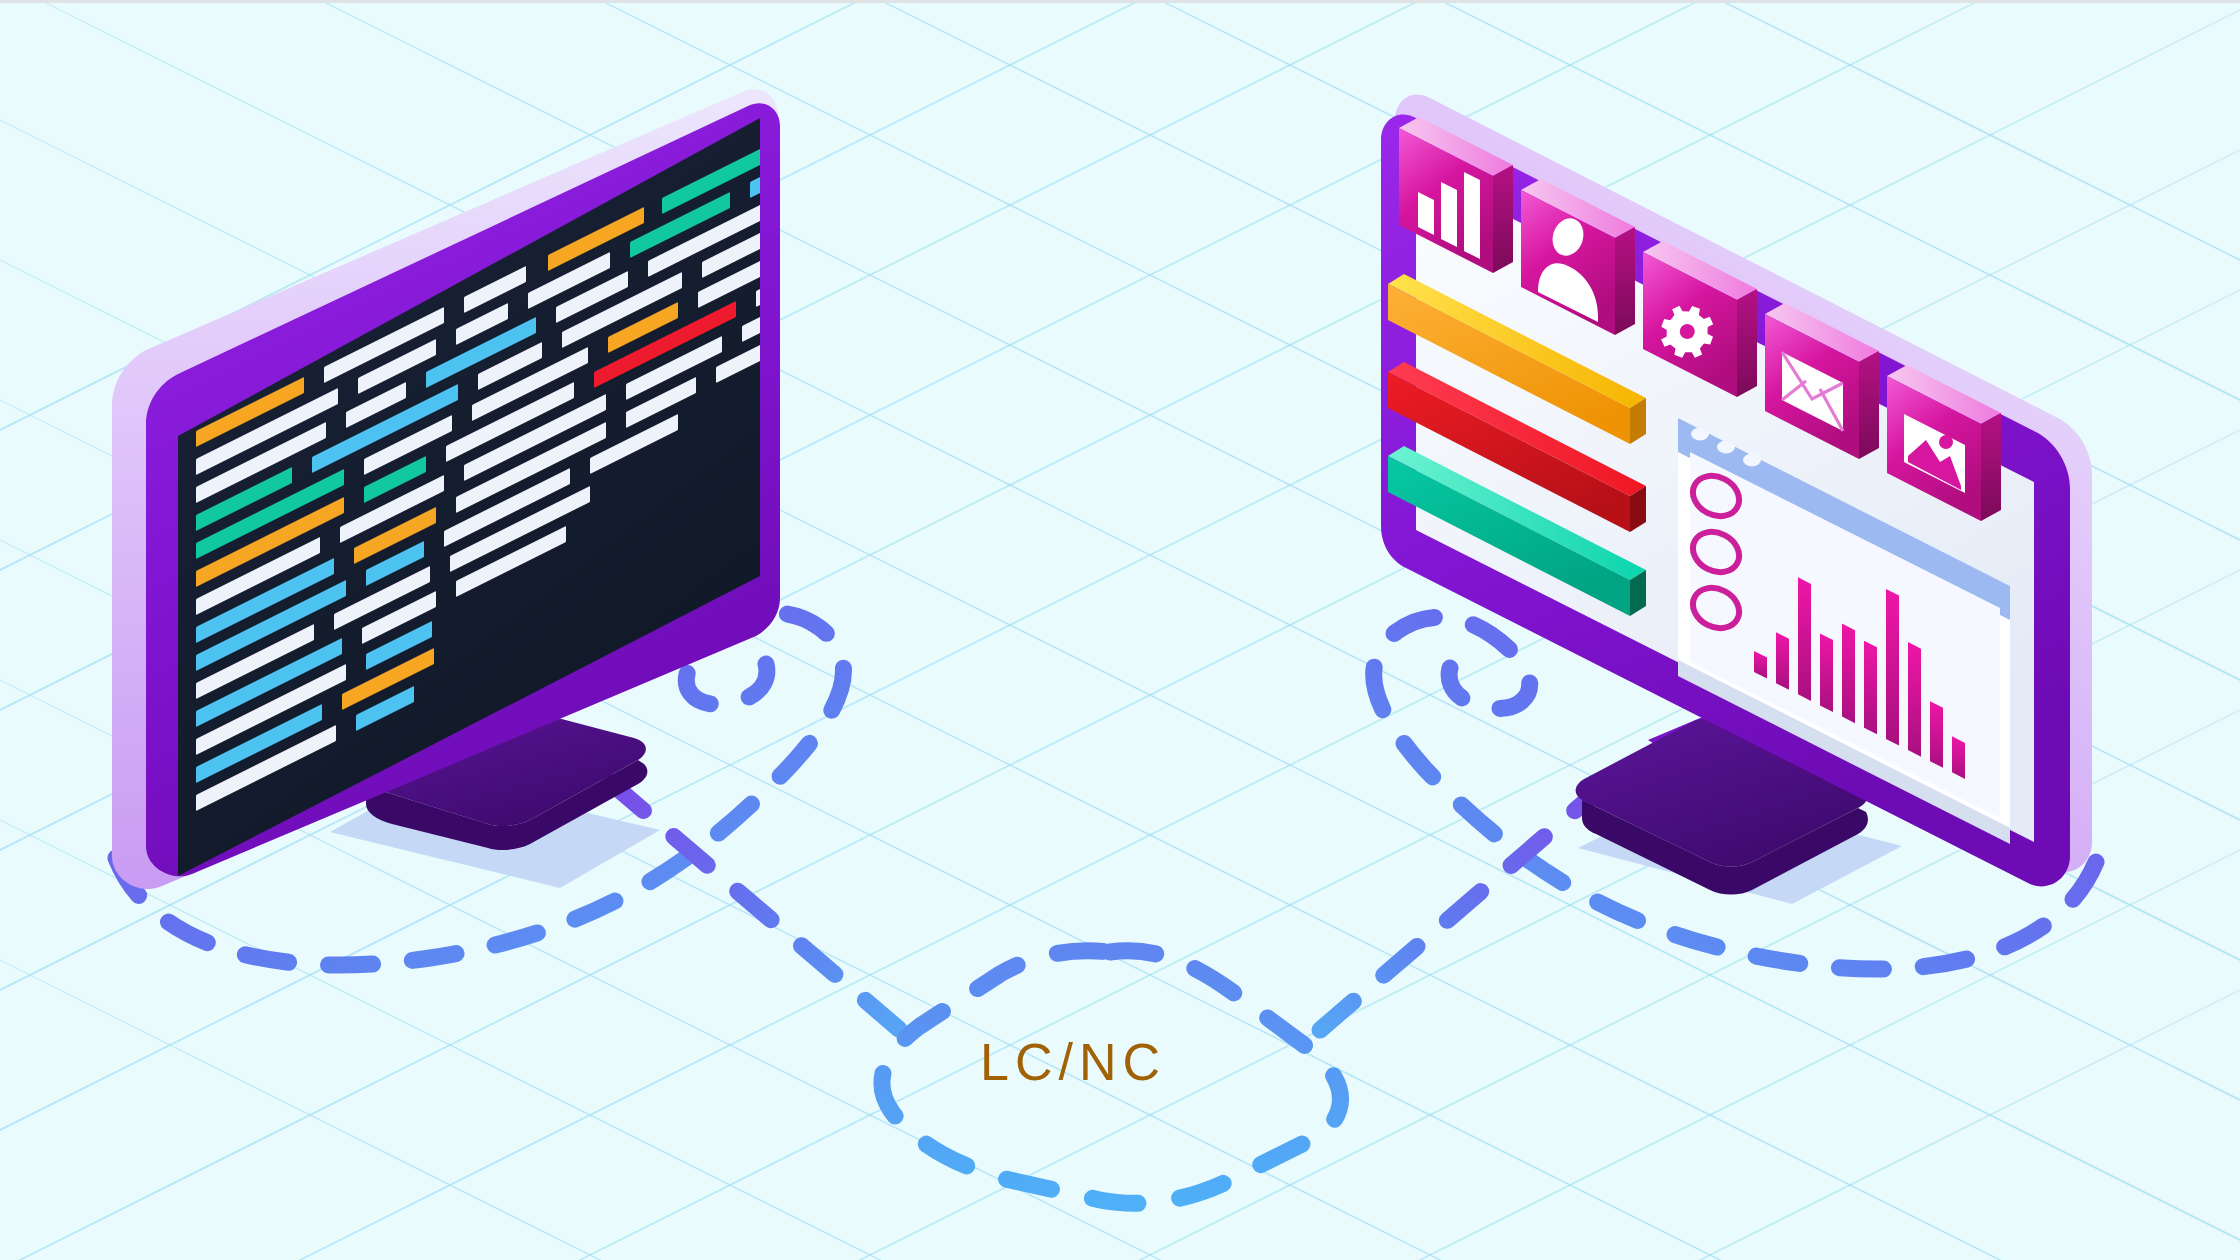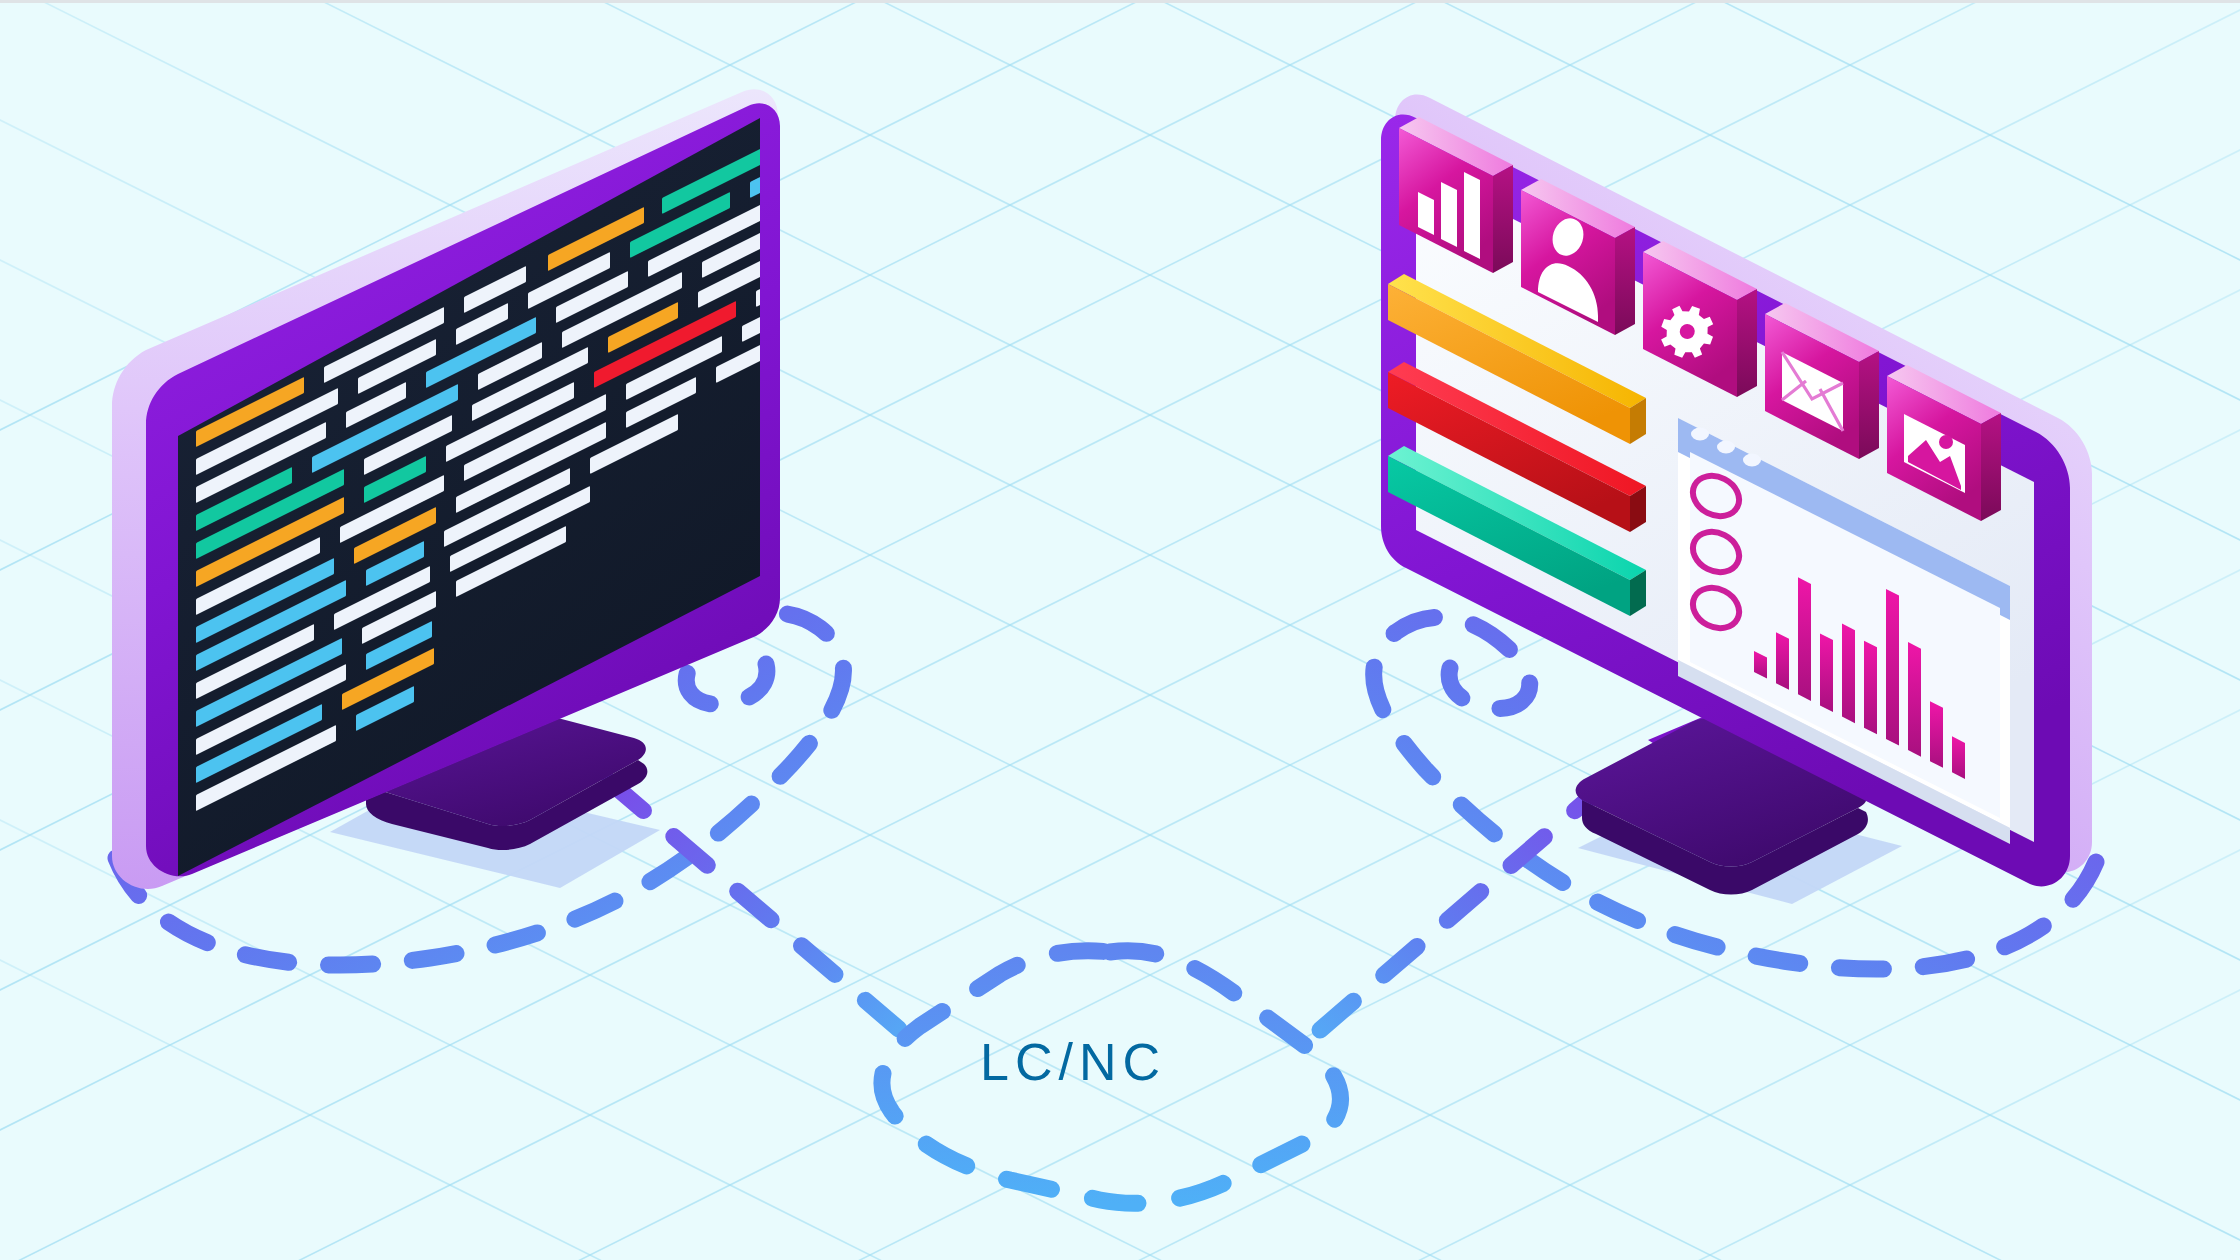--- a/index.html
+++ b/index.html
@@ -12,21 +12,21 @@
   #stage{position:absolute;inset:0;}
   .layer{position:absolute;inset:0;}
   svg{display:block;}
   .lcnc-label{
     position:absolute;
     left:980px;top:1032px;
     font-family:"Liberation Sans", sans-serif;
     font-size:52px;
     font-weight:400;
     letter-spacing:6px;
-    color:#0369a1;
+    color:#a16207;
     white-space:nowrap;
     user-select:none;
   }
   .top-hairline{
     position:absolute;left:0;top:0;width:2240px;height:3px;
     background:#dfe3e6;
   }
 </style>
 </head>
 <body>

